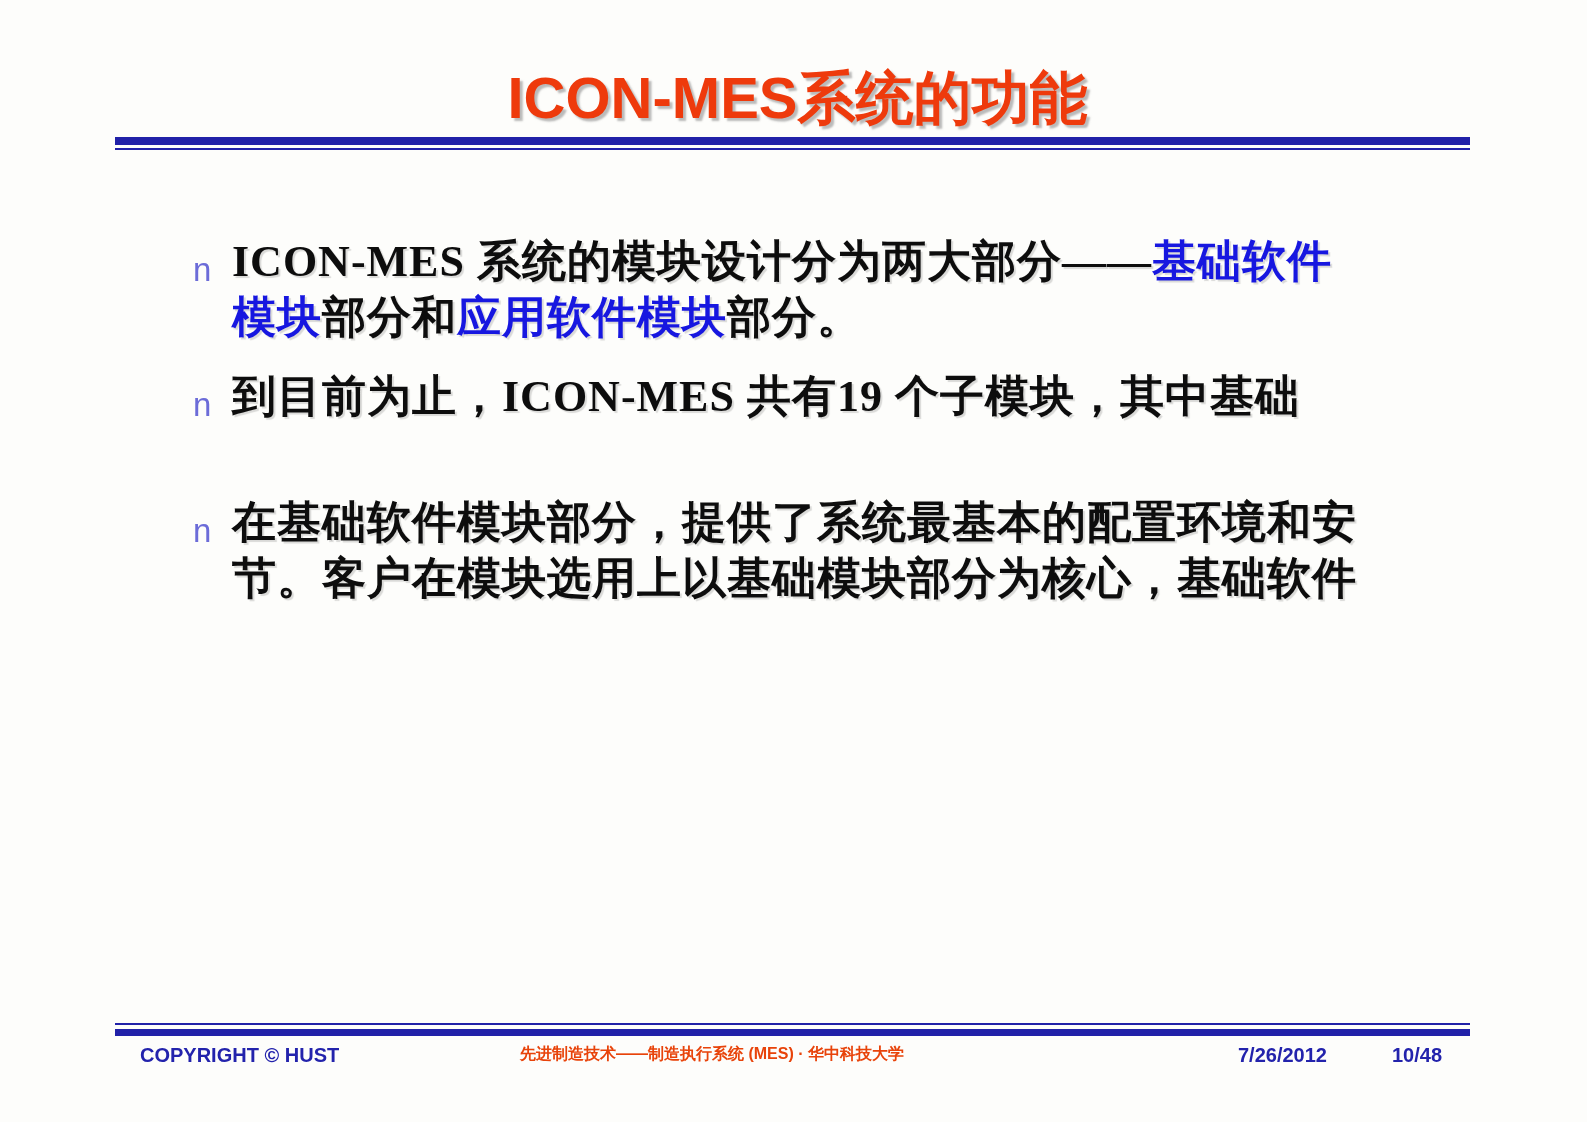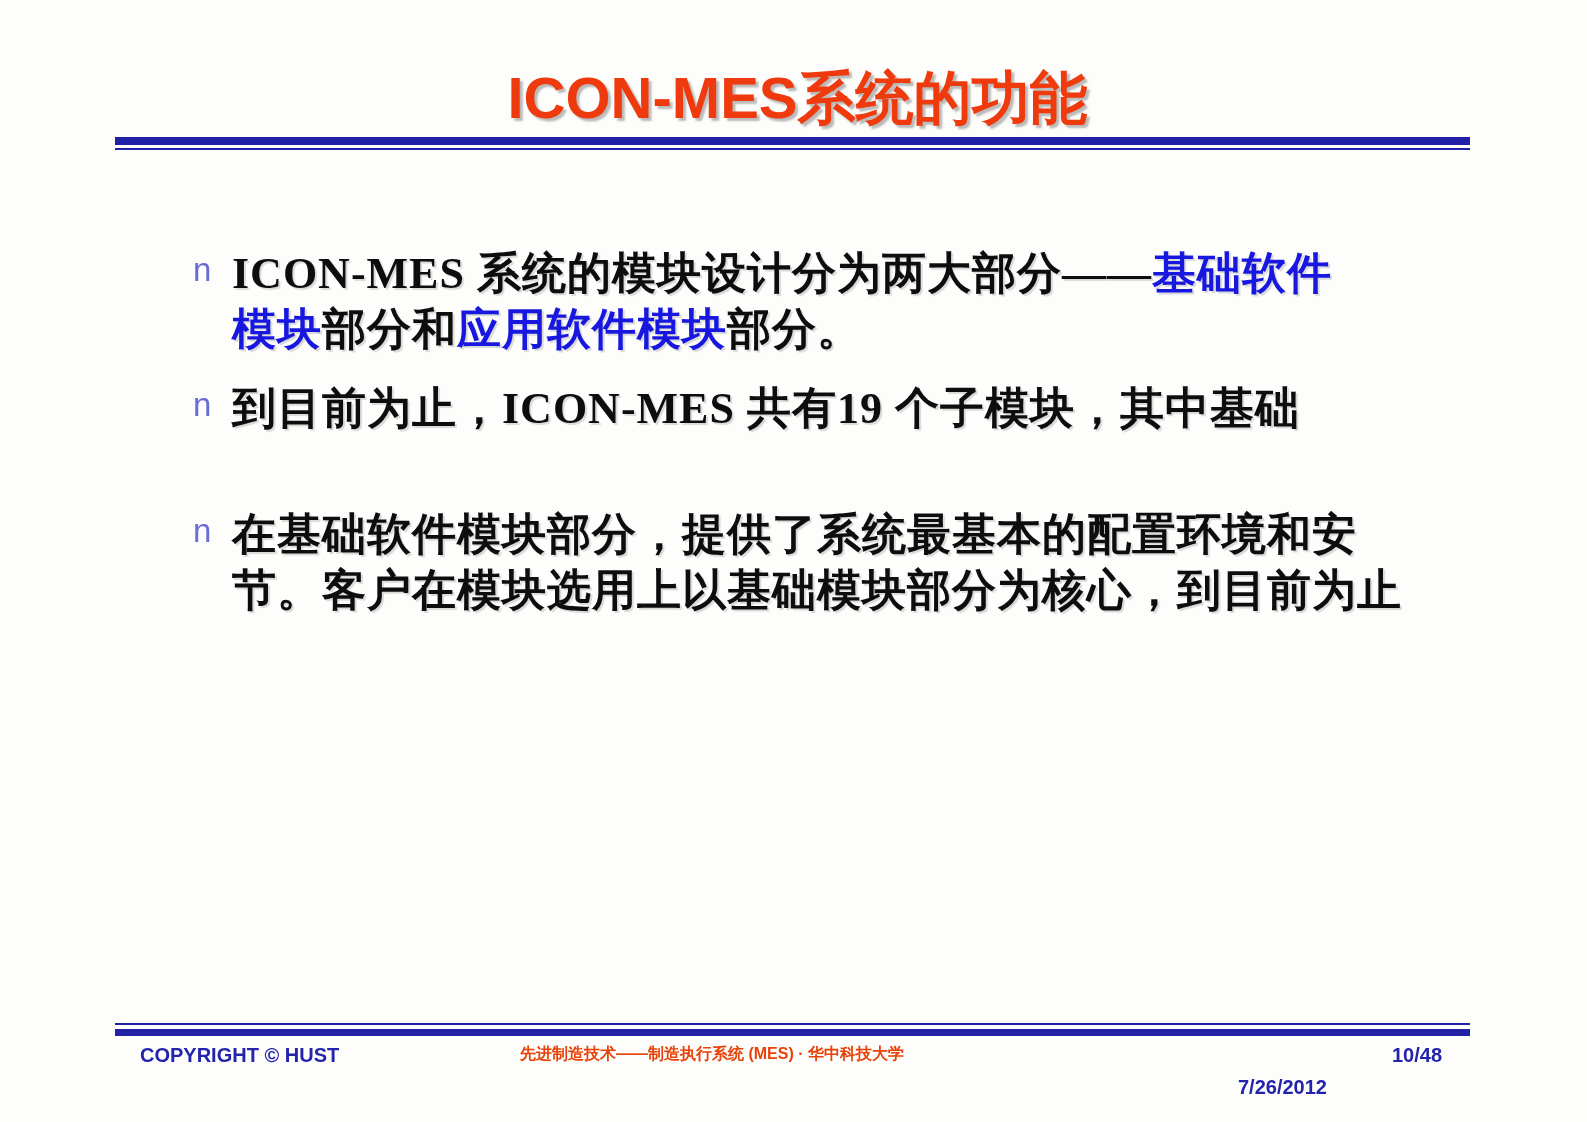--- a/index.html
+++ b/index.html
@@ -52,38 +52,37 @@
     color:var(--markerBlue, #6C6CD8);
   }
   .btext {
     font-size:44px;
     font-weight:bold;
     line-height:56px;
     letter-spacing:1px;
     color:var(--textBlack, #0D0D0D);
     text-shadow:2px 2px 1px rgba(0,0,0,0.14);
     white-space:nowrap;
-    margin-top:12px;
   }
   .bline span.black { color:var(--textBlack, #0D0D0D); }
   .bline span.blue  { color:var(--textBlue, #1717E0); }
 
   
   .footer-item {
     position:absolute;
     top:1044px;
     font-family:"Liberation Sans","DejaVu Sans",sans-serif;
     font-weight:bold;
     font-size:20px;
     color:var(--footerBlue, #2323AC);
     white-space:nowrap;
   }
   .f-copy   { left:140px; }
   .f-course { left:520px; font-size:16px; color:var(--footerOrange, #E8430A); }
-  .f-date   { left:1238px;margin-top:32px; }
+  .f-date   { left:1238px; }
   .f-page   { left:1392px;text-align:right; }
 </style>
 </head>
 <body>
 
 <div class="slide">
 
   <h1 class="title">ICON-MES系统的功能</h1>
 
   <div class="rule rule-top">
@@ -112,21 +111,21 @@
     </div>
   </div>
 
   <div class="bullet" style="top:495px">
     <span class="marker">n</span>
     <div class="btext">
       <div class="bline">
         <span class="black">在基础软件模块部分，提供了系统最基本的配置环境和安</span>
       </div>
       <div class="bline">
-        <span class="black">节。客户在模块选用上以基础模块部分为核心，到目前为止</span>
+        <span class="black">节。客户在模块选用上以基础模块部分为核心，基础软件</span>
       </div>
     </div>
   </div>
 
   <div class="rule rule-bottom">
     <div class="bar thin"></div>
     <div class="bar thick"></div>
   </div>
 
   <div class="footer-item f-copy">COPYRIGHT © HUST</div>

